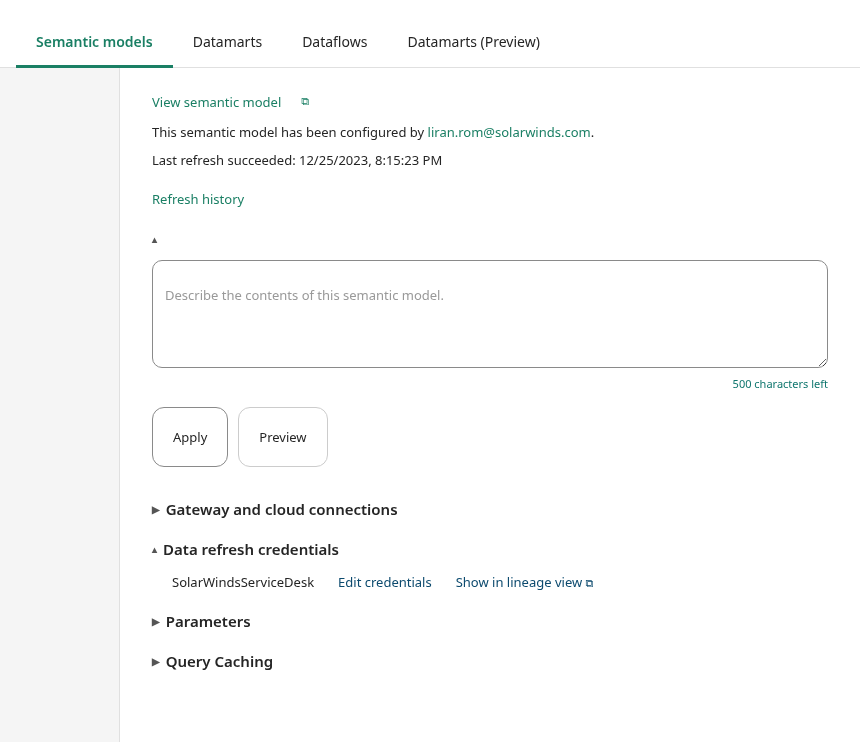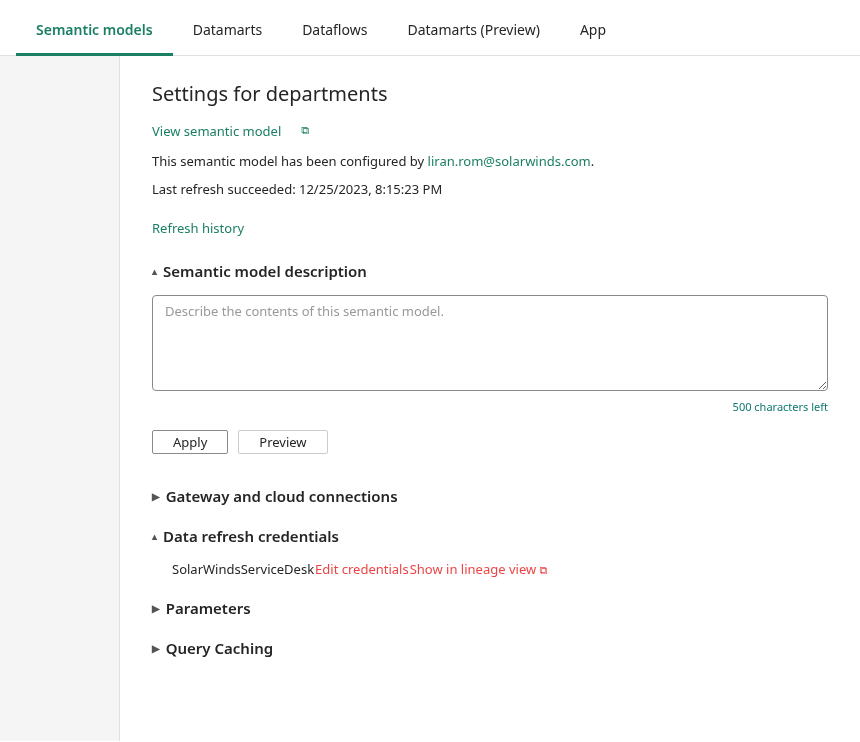--- a/index.html
+++ b/index.html
@@ -12,21 +12,21 @@
       min-height: 742px;
       overflow-x: hidden;
     }
 
     
     .top-nav {
       display: flex;
       align-items: flex-end;
       border-bottom: 1px solid #e0e0e0;
       padding: 0 0 0 16px;
-      height: 56px;
+      height: 68px;
     }
     .nav-tab {
       padding: 14px 20px;
       cursor: pointer;
       font-size: 14px;
       color: #252525;
       border-bottom: 3px solid transparent;
       margin-bottom: -1px;
       white-space: nowrap;
     }
@@ -116,24 +116,24 @@
     }
     .section-header .chevron {
       font-size: 10px;
       color: #555;
     }
 
     
     .description-textarea {
       width: 100%;
       max-width: 680px;
-      height: 96px;
+      height: 108px;
       border: 1px solid #8a8a8a;
-      border-radius: 4px;
-      padding: 6px 12px;
+      border-radius: 10px;
+      padding: 25px 12px;
       font-size: 13px;
       font-family: inherit;
       color: #252525;
       resize: vertical;
       outline: none;
     }
     .description-textarea::placeholder {
       color: #999;
     }
 
@@ -146,76 +146,74 @@
       margin-bottom: 16px;
     }
 
     
     .button-row {
       display: flex;
       gap: 10px;
       margin-bottom: 32px;
     }
     .btn {
-      padding: 2px 20px;
+      padding: 20px 20px;
       font-size: 13px;
       font-family: inherit;
-      border-radius: 2px;
+      border-radius: 12px;
       cursor: pointer;
       border: 1px solid #ccc;
       background: #fff;
       color: #252525;
     }
     .btn.btn-primary {
       background: #fff;
       border-color: #8a8a8a;
     }
 
     
     .credential-row {
       display: flex;
       align-items: center;
-      gap: 1px;
+      gap: 24px;
       margin-left: 20px;
       margin-top: 6px;
       font-size: 13px;
     }
     .credential-name {
       color: #252525;
       font-size: 13px;
     }
     .credential-link {
-      color: #ef4444;
+      color: #0c4a6e;
       text-decoration: none;
       font-size: 13px;
     }
 
     .section-collapsed {
       margin-bottom: 20px;
     }
   </style>
 </head>
 <body>
 
 <nav class="top-nav">
   <div class="nav-tab active">Semantic models</div>
   <div class="nav-tab">Datamarts</div>
   <div class="nav-tab">Dataflows</div>
   <div class="nav-tab">Datamarts (Preview)</div>
-  <div class="nav-tab">App</div>
 </nav>
 
 <div class="layout">
 
   <div class="sidebar"></div>
 
   <div class="main-content">
 
     
-    <h1 class="settings-title">Settings for departments</h1>
 
     
     <a class="view-model-link" href="#">
       <span>View semantic model</span>
       <span class="external-icon">⧉</span>
     </a>
 
     
     <p class="configured-by">
       <span>This semantic model has been configured by </span><a href="#">liran.rom@solarwinds.com</a>.
@@ -224,21 +222,20 @@
     
     <p class="last-refresh">Last refresh succeeded: 12/25/2023, 8:15:23 PM</p>
 
     
     <a class="refresh-history-link" href="#">Refresh history</a>
 
     
     <div class="section-collapsed">
       <div class="section-header">
         <span class="chevron">▴</span>
-        <span>Semantic model description</span>
       </div>
 
       <textarea class="description-textarea" placeholder="Describe the contents of this semantic model." style=""></textarea>
 
       <div class="char-count">500 characters left</div>
 
       
       <div class="button-row">
         <button class="btn btn-primary">Apply</button>
         <button class="btn">Preview</button>

